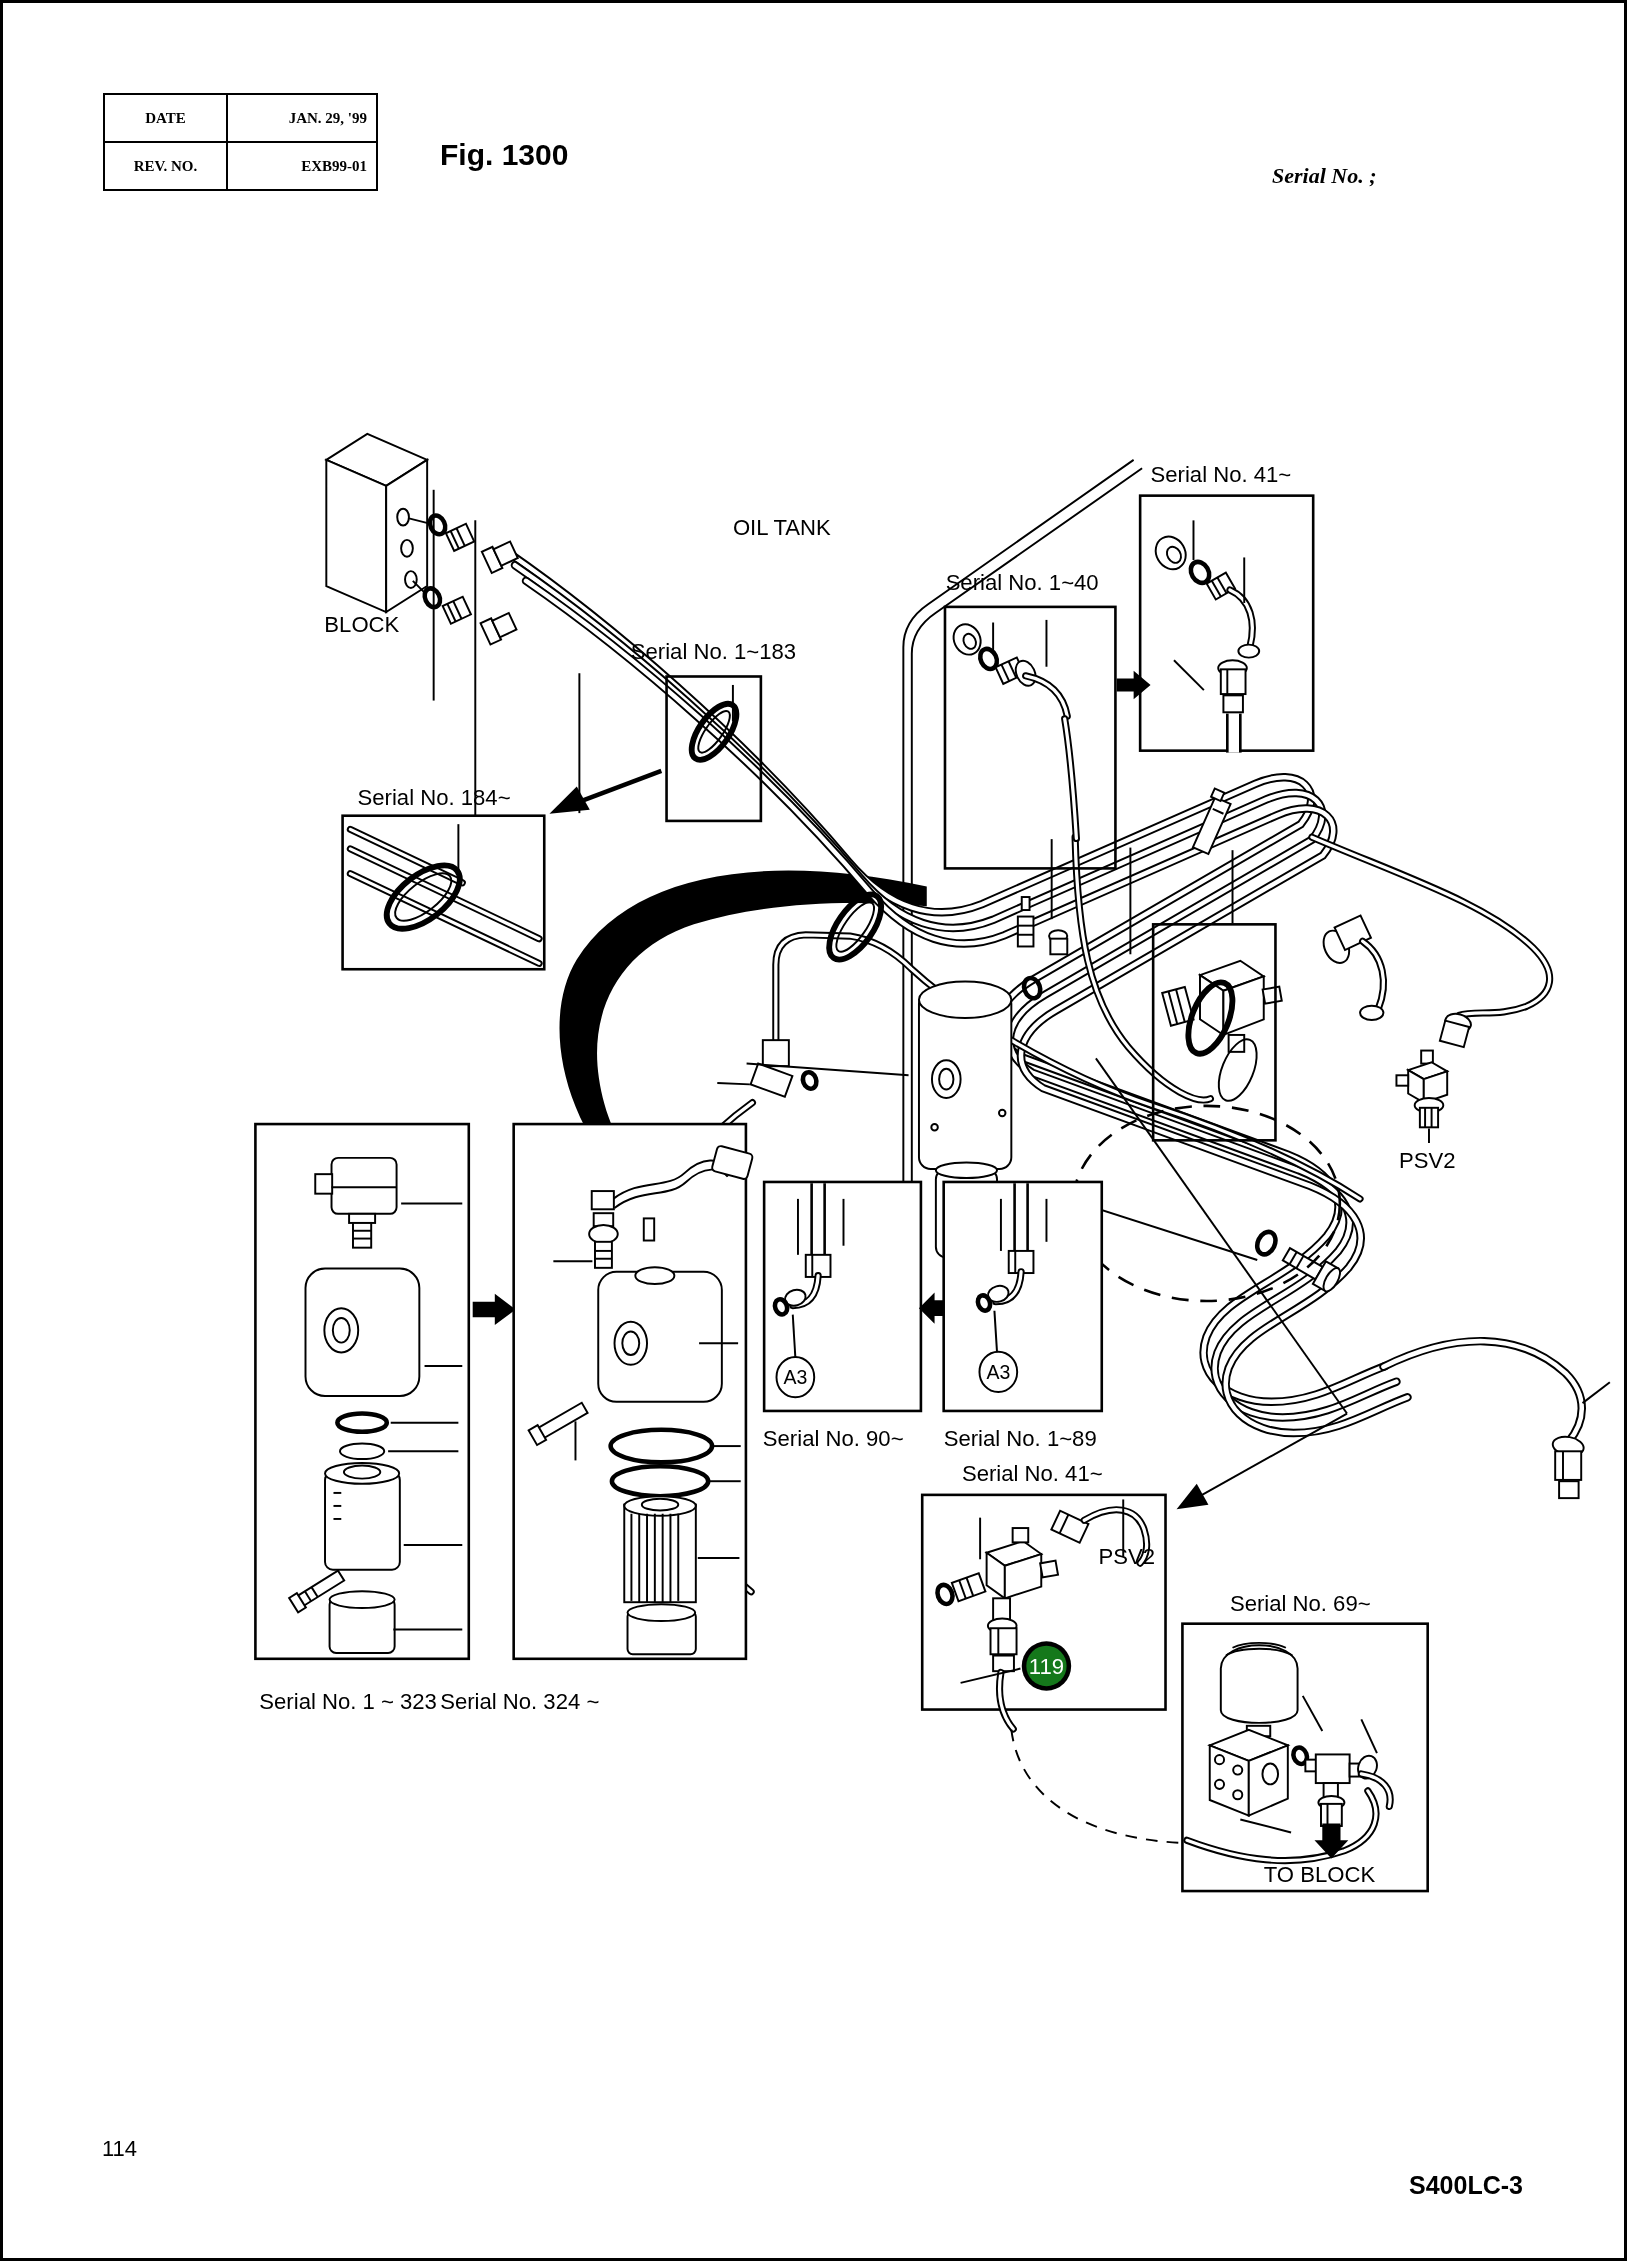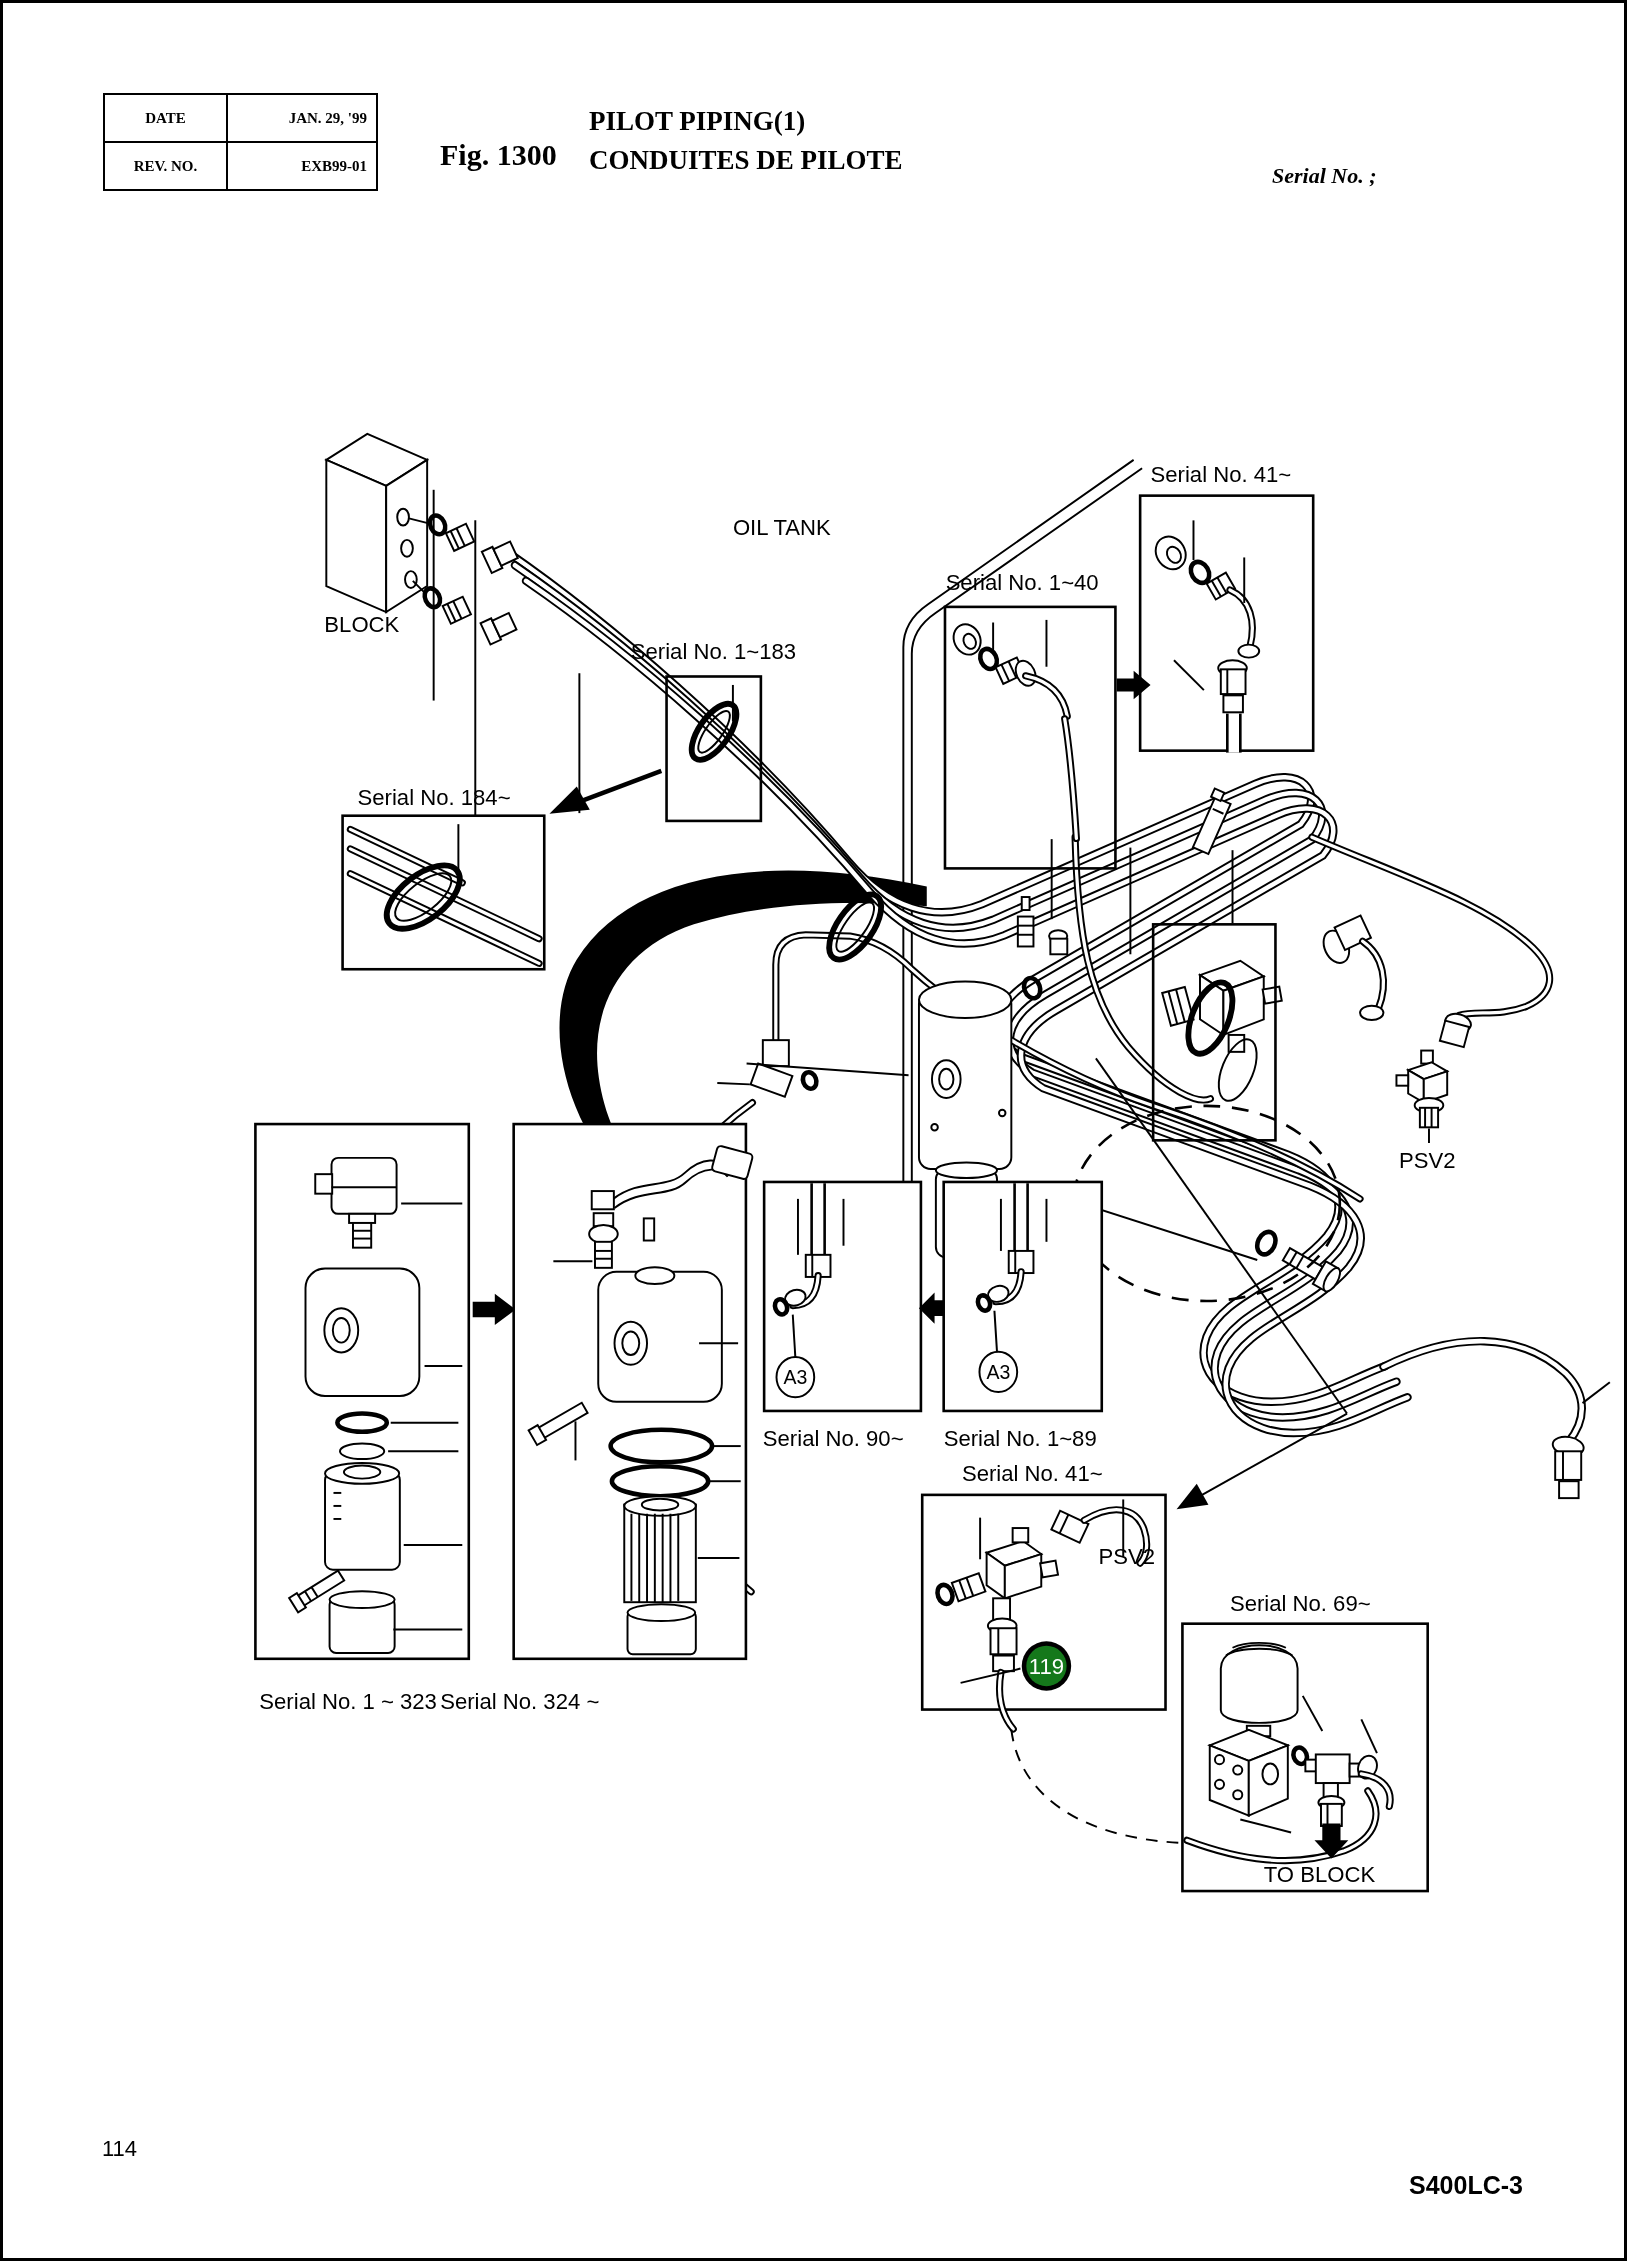--- a/index.html
+++ b/index.html
@@ -17,21 +17,21 @@
   .revtable{
     position:absolute;left:100px;top:90px;
     border:2.6px solid #000;border-collapse:collapse;
     font-family:"Liberation Serif",serif;font-weight:bold;font-size:15px;
   }
   .revtable td{border:2px solid #000;text-align:center;vertical-align:middle;padding:0 9px;}
   .revtable .c1{width:103px;height:46px;}
   .revtable .c2{width:130px;height:46px;text-align:right;}
   .figlabel{
     position:absolute;left:437px;top:135px;
-    font-family:Liberation Serif, serif;font-weight:bold;font-size:30px;
+    font-family:Liberation Sans, sans-serif;font-weight:bold;font-size:30px;
   }
   .titleblock{position:absolute;left:586px;top:99px;
     font-family:"Liberation Serif",serif;font-weight:bold;font-size:27px;line-height:39px;}
   .serialnote{
     position:absolute;left:1269px;top:160px;
     font-family:"Liberation Serif",serif;font-weight:bold;font-size:22px;font-style:italic;
   }
   
   .pageno{position:absolute;left:99px;top:2133px;font-size:22px;}
   .doccode{position:absolute;left:1406px;top:2132px;font-size:25px;font-weight:bold;margin-top:36px;}
@@ -66,24 +66,20 @@
       <td class="c1">DATE</td>
       <td class="c2">JAN. 29, '99</td>
     </tr>
     <tr>
       <td class="c1">REV. NO.</td>
       <td class="c2">EXB99-01</td>
     </tr>
   </tbody>
     </table>
   <div class="figlabel">Fig. 1300</div>
-  <div class="titleblock">
-    <div>PILOT PIPING(1)</div>
-    <div>CONDUITES DE PILOTE</div>
-  </div>
   <div class="serialnote">Serial No. ;</div>
 
   <svg width="1627" height="2261" viewBox="0 0 2501 3475">
     <defs>
       <path id="serp" d="M 770 840 C 930 950 1140 1130 1300 1320 C 1360 1390 1430 1415 1505 1385 L 1925 1200 C 1995 1170 2035 1212 1995 1262 L 1585 1500 C 1525 1535 1510 1585 1565 1620 L 1975 1770 C 2045 1798 2075 1845 2035 1895 C 1975 1965 1875 1985 1850 2050 C 1830 2105 1880 2150 1950 2150 C 2020 2150 2070 2115 2125 2095"></path>
       <path id="tankhose" d="M 1648 1282 C 1652 1430 1668 1530 1730 1605 C 1790 1675 1838 1692 1856 1684"></path>
       <path id="invU" d="M 1188 1594 L 1188 1478 Q 1188 1434 1234 1432 L 1302 1434 Q 1354 1442 1396 1484 C 1472 1554 1622 1646 1766 1694 C 1906 1740 2006 1786 2086 1838"></path>
       <path id="leftdown" d="M 1152 1690 C 1010 1792 940 1946 966 2096 C 990 2240 1062 2370 1150 2442"></path>
       <path id="rightlow" d="M 2122 2096 C 2232 2042 2332 2042 2402 2106 C 2436 2140 2433 2180 2406 2212"></path>
       <path id="psvhose" d="M 2012 1282 C 2152 1342 2282 1384 2352 1452 C 2392 1492 2382 1524 2342 1542 C 2302 1558 2262 1548 2238 1556"></path>

